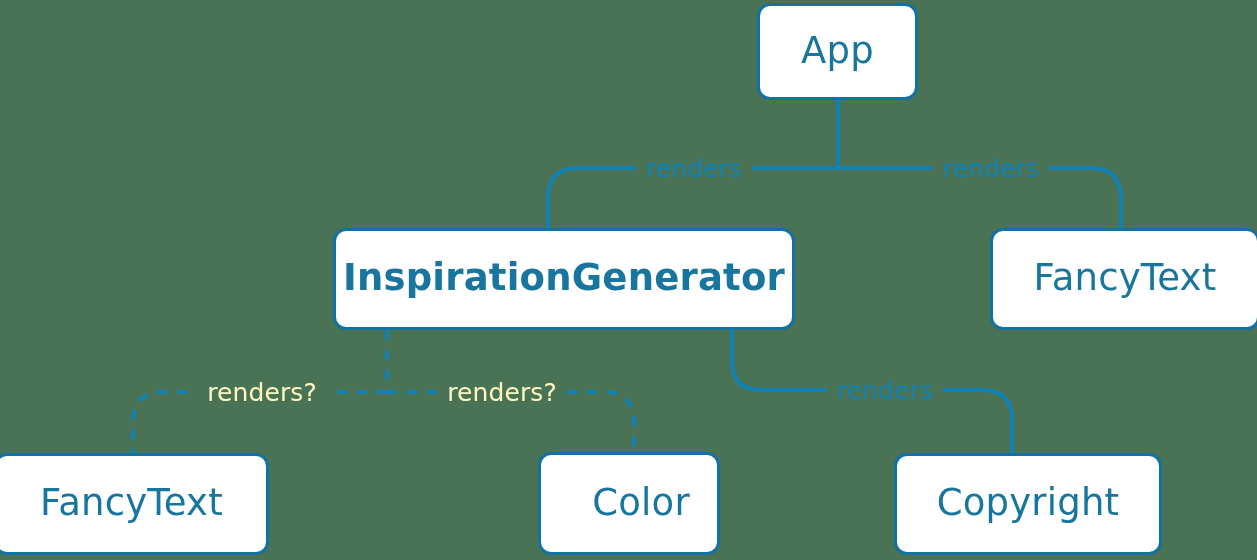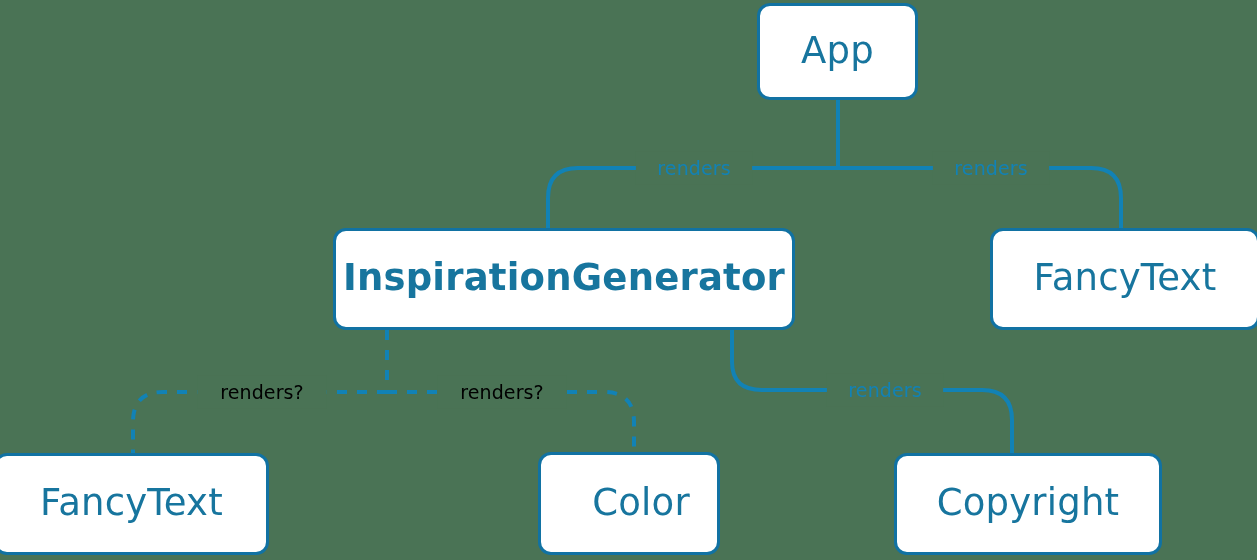--- a/index.html
+++ b/index.html
@@ -43,29 +43,29 @@
     white-space: nowrap;
   }
   .node-label {
     display: block;
     line-height: 1;
     padding-bottom: 3px;
   }
   .edge-label {
     position: absolute;
     color: #1282b5;
-    font-size: 19px;
+    font-size: 25px;
     letter-spacing: 0.1px;
     z-index: 2;
     white-space: nowrap;
     transform: translate(-50%, -50%);
     line-height: 1;
   }
   .edge-label.solid-label { color: #1282b5; }
-  .edge-label.dashed-label { color: #000000; }
+  .edge-label.dashed-label { color: #fef9c3; }
 </style>
 </head>
 <body>
 
 <div id="diagram-root">
 
   <svg id="edges-layer" viewBox="0 0 1257 560" width="1257" height="560" xmlns="http://www.w3.org/2000/svg">
     <g fill="none" stroke="#1282b5" stroke-width="4" stroke-linecap="butt">
 
       <path d="M 838 100 L 838 168"></path>

